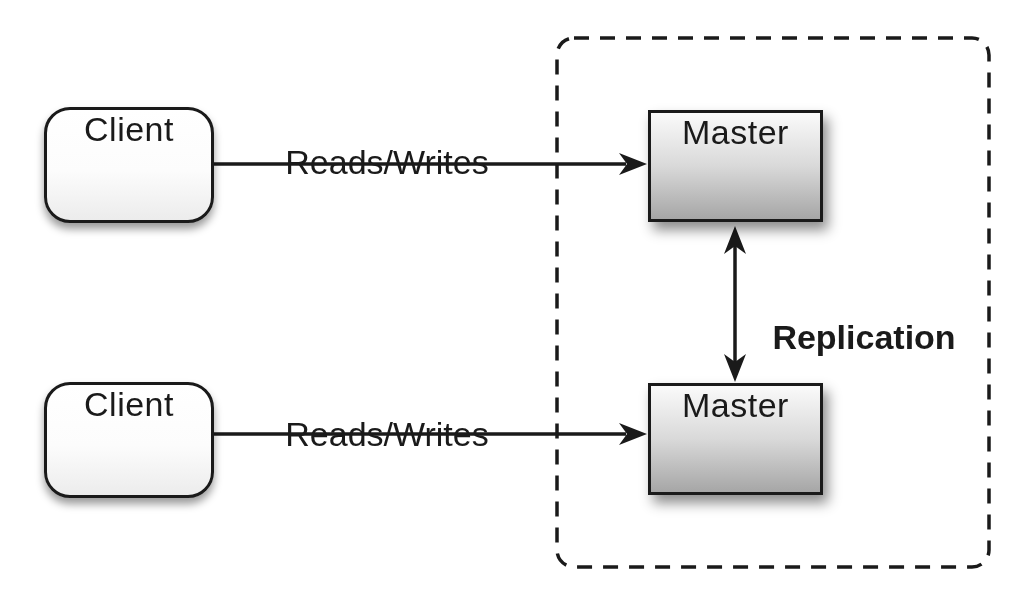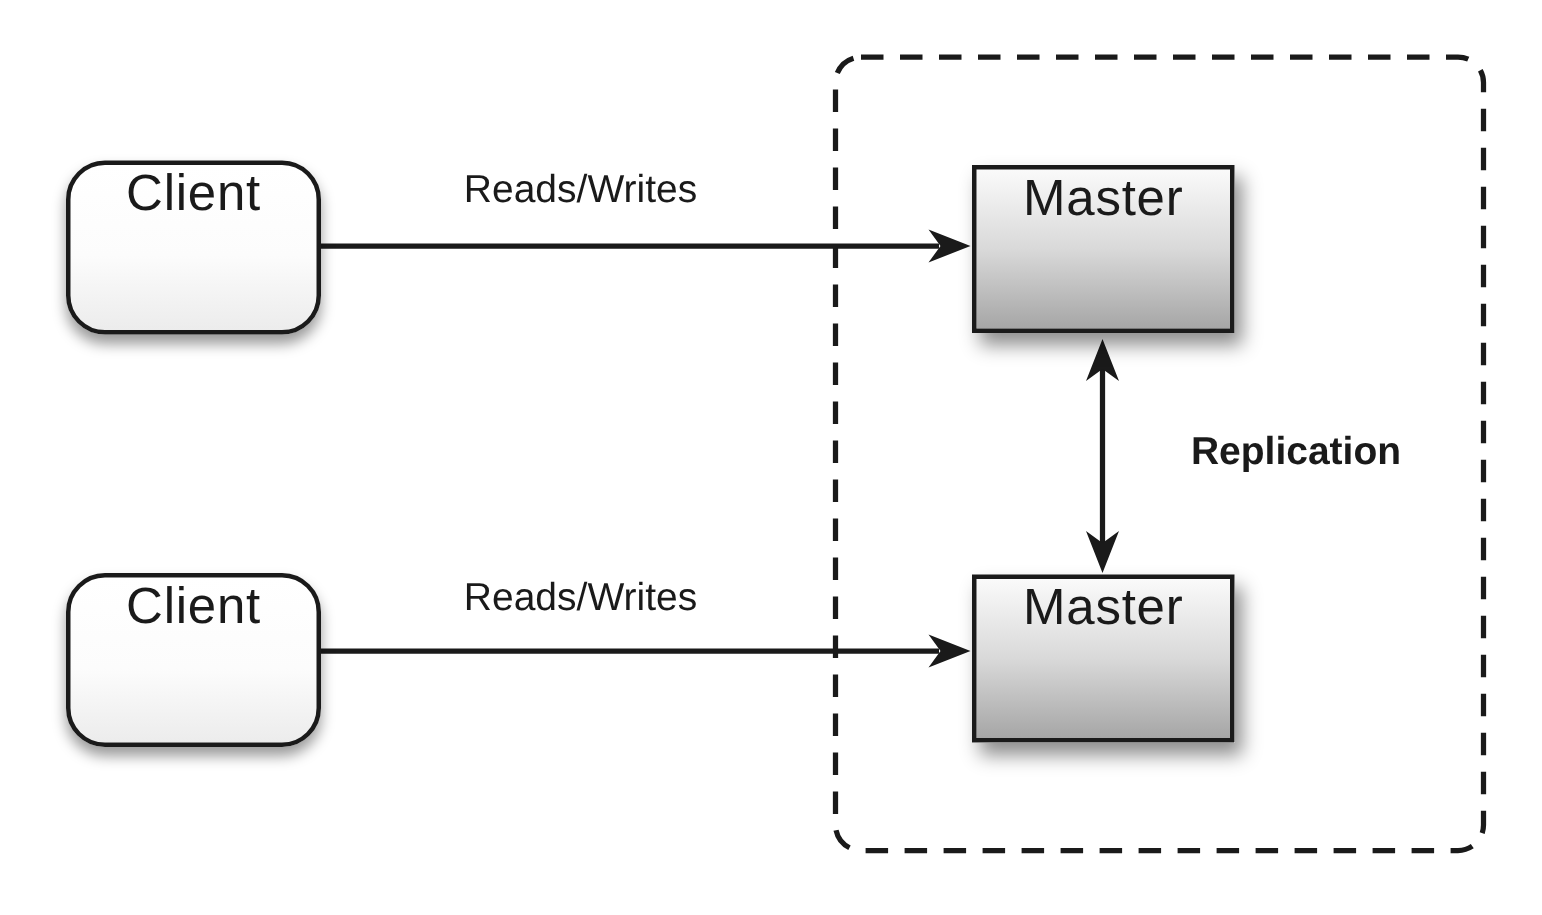--- a/index.html
+++ b/index.html
@@ -44,23 +44,24 @@
     background: linear-gradient(180deg, #fafafa 0%, #d9d9d9 50%, #a6a6a6 100%);
     box-shadow: 5px 8px 12px rgba(0, 0, 0, 0.45);
   }
   .client-top    { left: 44px;  top: 107px; width: 170px; height: 116px; }
   .client-bottom { left: 44px;  top: 382px; width: 170px; height: 116px; }
   .master-top    { left: 648px; top: 110px; width: 175px; height: 112px; }
   .master-bottom { left: 648px; top: 383px; width: 175px; height: 112px; }
   .edge-label {
     position: absolute;
     transform: translate(-50%, -50%);
-    font-size: 26px;
+    font-size: 34px;
     white-space: nowrap;
     color: #1a1a1a;
+    margin-top: 36px;
   }
   .label-rw-top    { left: 387px; top: 126px; }
   .label-rw-bottom { left: 387px; top: 398px; }
   .label-repl      { left: 864px; top: 301px; font-weight: bold; }
 </style>
 </head>
 <body>
 
 <div class="stage">
 

